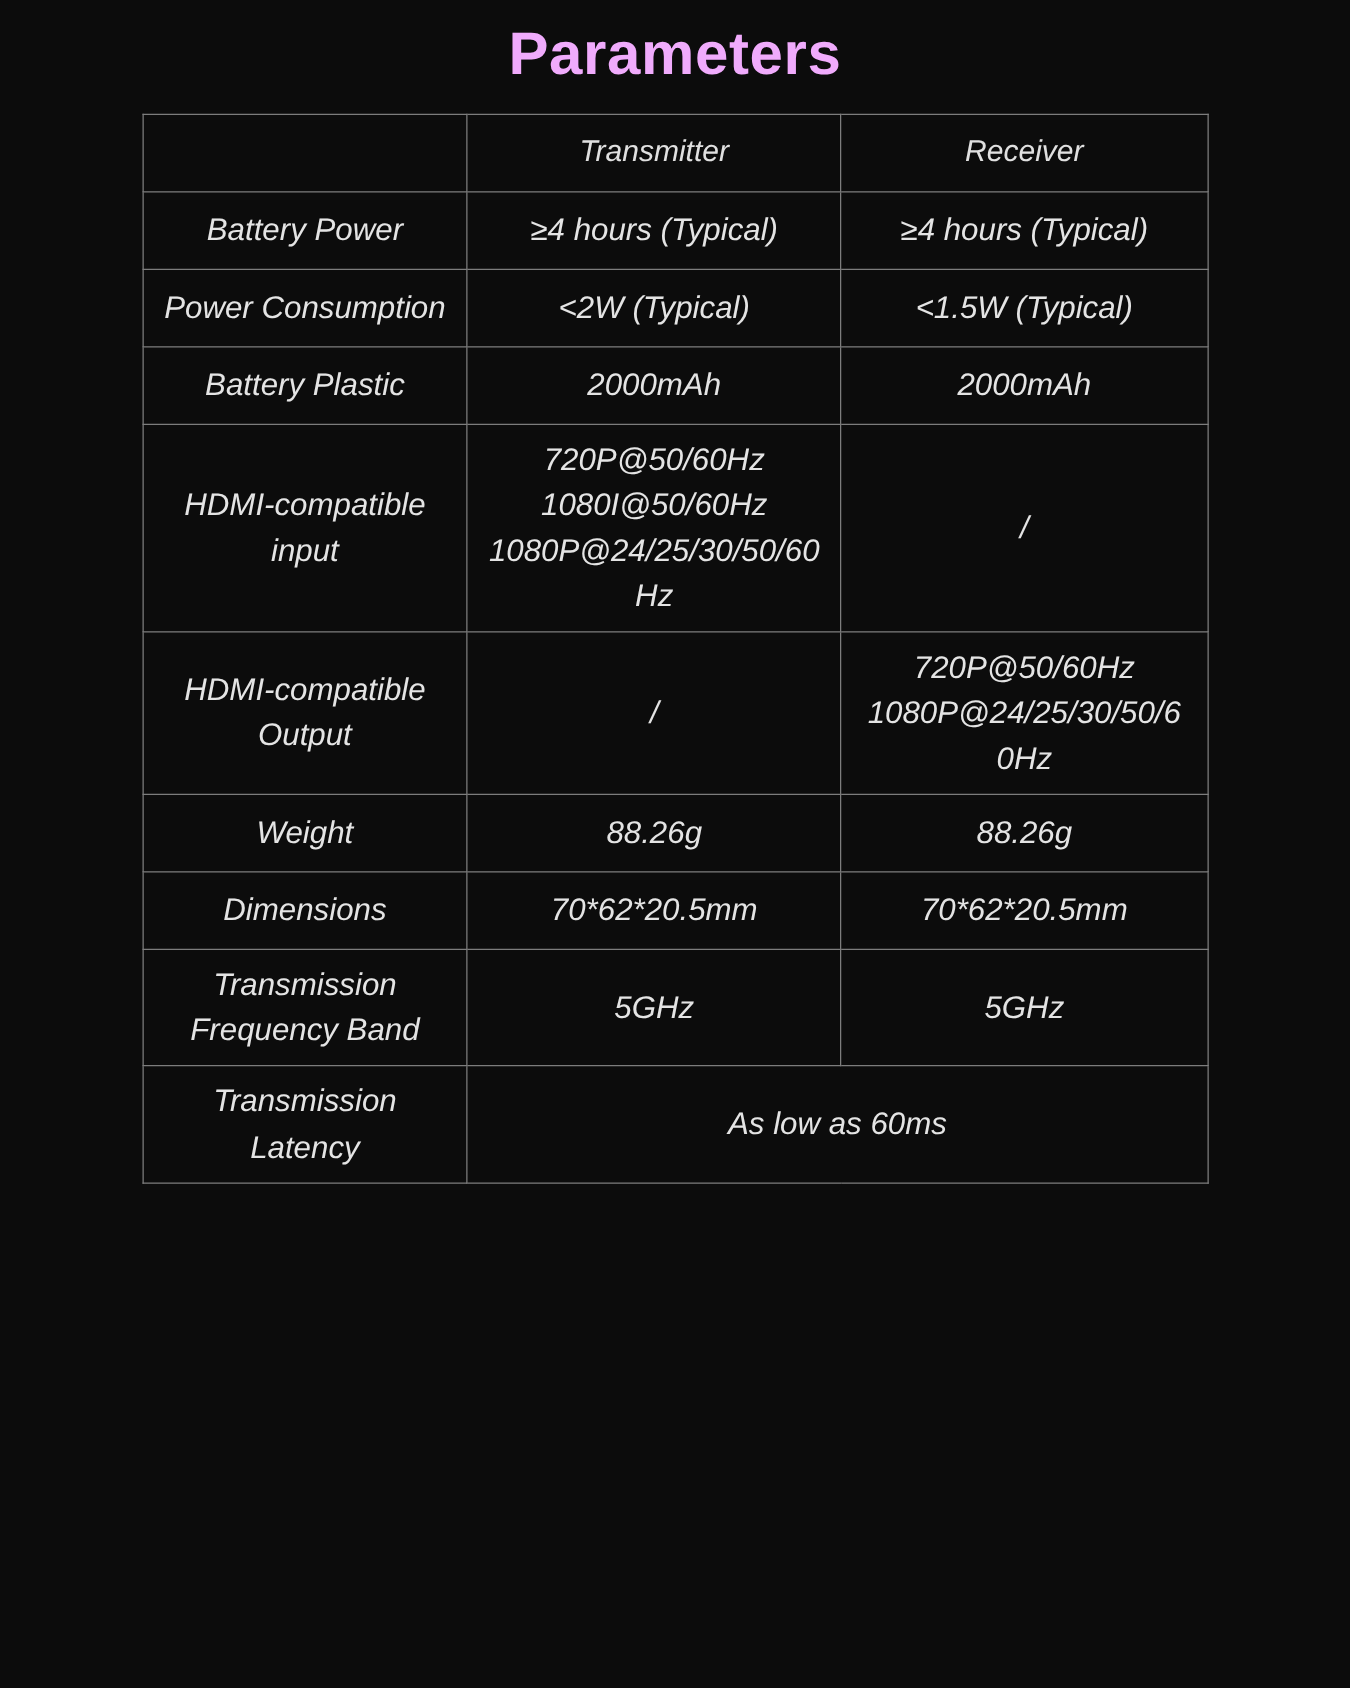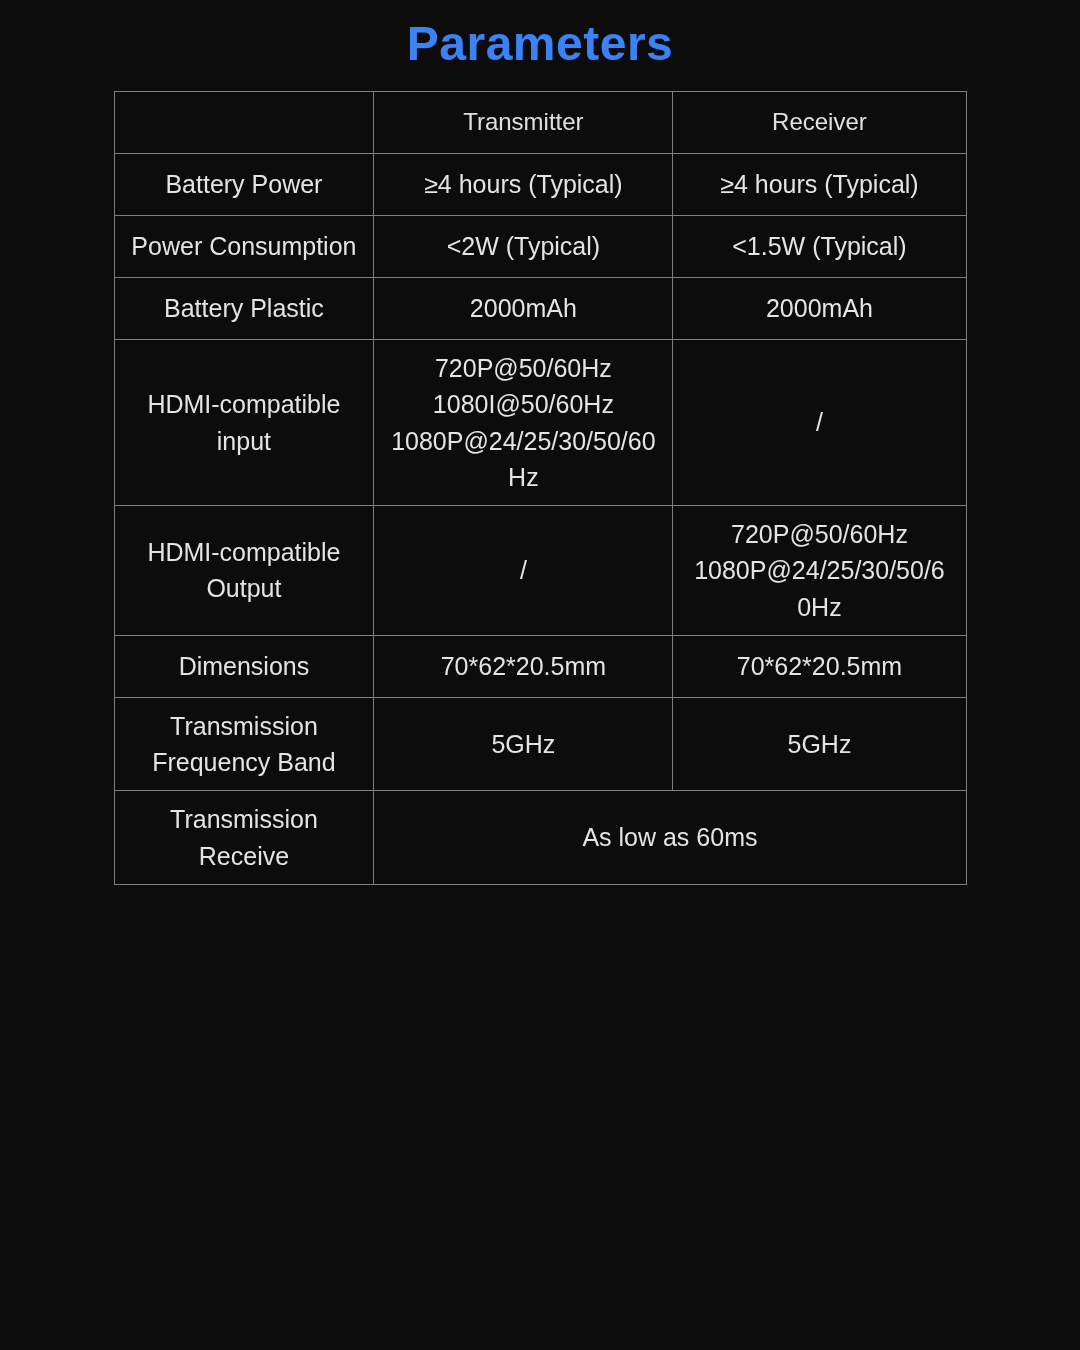--- a/index.html
+++ b/index.html
@@ -9,33 +9,34 @@
     font-family: "Liberation Sans", sans-serif;
   }
   .page {
     width: 1080px;
     height: 1350px;
     background: #0c0c0c;
     box-sizing: border-box;
     overflow: hidden;
   }
   .page-title {
-    color: #3b82f6;
+    color: #f0abfc;
     font-size: 48px;
     font-weight: bold;
     text-align: center;
     padding-top: 16px;
     margin: 0 0 20px 0;
     letter-spacing: 0.5px;
   }
   table.spec-table {
     width: 853px;
     margin: 0 auto;
     border-collapse: collapse;
     table-layout: fixed;
+    font-style: italic;
   }
   table.spec-table col.c-label { width: 30.5%; }
   table.spec-table col.c-trans { width: 35.1%; }
   table.spec-table col.c-recv  { width: 34.4%; }
   table.spec-table td, table.spec-table th {
     border: 1px solid #7d7d7d;
     color: #e4e4e4;
     font-weight: normal;
     text-align: center;
     vertical-align: middle;
@@ -101,35 +102,40 @@
         <td>/</td>
       </tr>
 
       <tr>
         <td class="label-cell">HDMI-compatible Output</td>
         <td>/</td>
         <td>720P@50/60Hz
 1080P@24/25/30/50/60Hz</td>
       </tr>
 
+      <tr>
+        <td class="label-cell">Weight</td>
+        <td>88.26g</td>
+        <td>88.26g</td>
+      </tr>
 
       <tr>
         <td class="label-cell">Dimensions</td>
         <td>70*62*20.5mm</td>
         <td>70*62*20.5mm</td>
       </tr>
 
       <tr>
         <td class="label-cell">Transmission Frequency Band</td>
         <td>5GHz</td>
         <td>5GHz</td>
       </tr>
 
 
       <tr>
-        <td class="label-cell">Transmission Receive</td>
+        <td class="label-cell">Transmission Latency</td>
         <td colspan="2">As low as 60ms</td>
       </tr>
 
 
     </tbody>
   </table>
 </div>
 
 </body></html>

